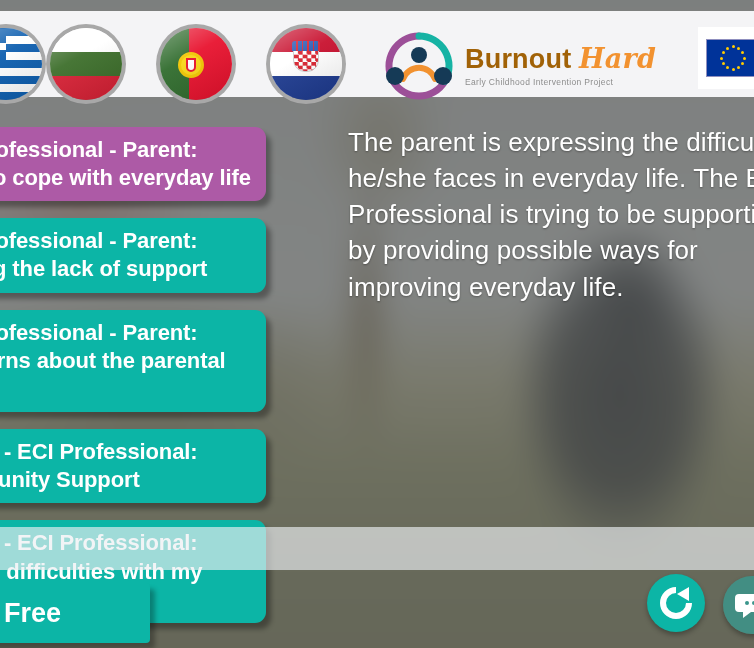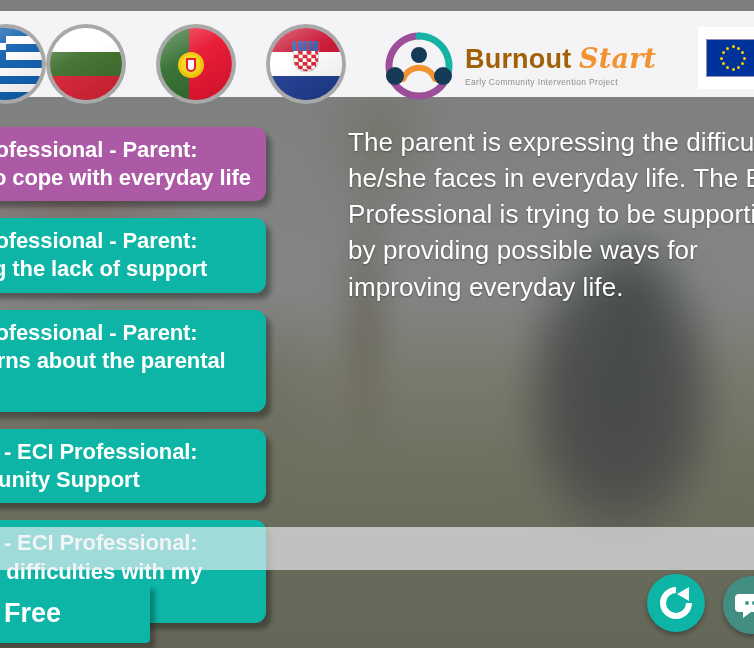--- a/index.html
+++ b/index.html
@@ -158,23 +158,23 @@
           <path d="M62 50 a30 30 0 0 0 -26 -45" fill="none" stroke="#16b3a4" stroke-width="7" stroke-linecap="round"></path>
           <path d="M20 48 a17 17 0 0 1 32 0" fill="none" stroke="#f29230" stroke-width="6" stroke-linecap="round"></path>
           <circle cx="36" cy="24" r="8" fill="#153a56"></circle>
           <circle cx="12" cy="45" r="9" fill="#153a56"></circle>
           <circle cx="60" cy="45" r="9" fill="#153a56"></circle>
         </svg>
       </div>
       <div class="logo-text">
         <div class="logo-word">
           <span class="b1">Burnout</span>
-          <span class="b2">Start</span>
+          <span class="b2">Hard</span>
         </div>
-        <div class="logo-sub">Early Community Intervention Project</div>
+        <div class="logo-sub">Early Childhood Intervention Project</div>
       </div>
     </div>
 
     <div class="eu">
       <div class="eu-inner" id="eu-inner">
           <div class="eu-star" style="left: 24.5px; top: 5px;"></div>
           <div class="eu-star" style="left: 30.25px; top: 6.54071px;"></div>
           <div class="eu-star" style="left: 34.4593px; top: 10.75px;"></div>
           <div class="eu-star" style="left: 36px; top: 16.5px;"></div>
           <div class="eu-star" style="left: 34.4593px; top: 22.25px;"></div>

